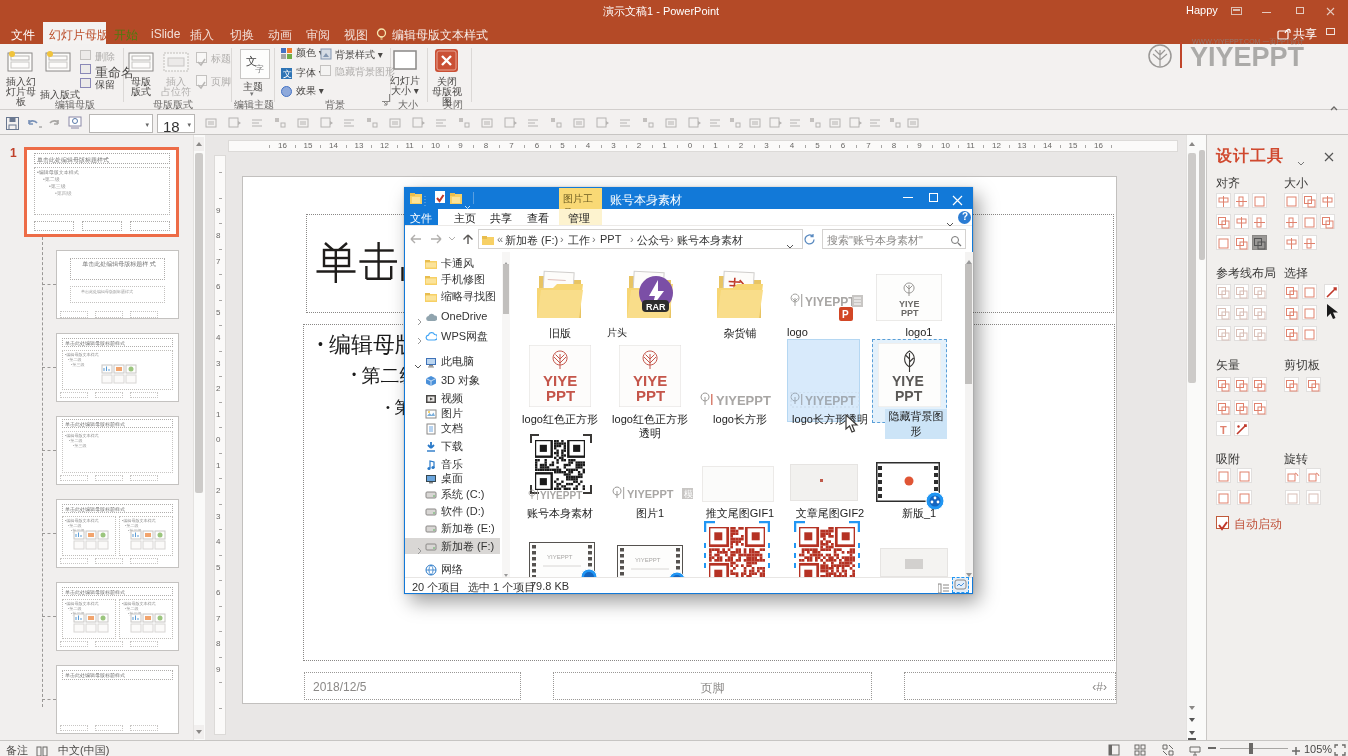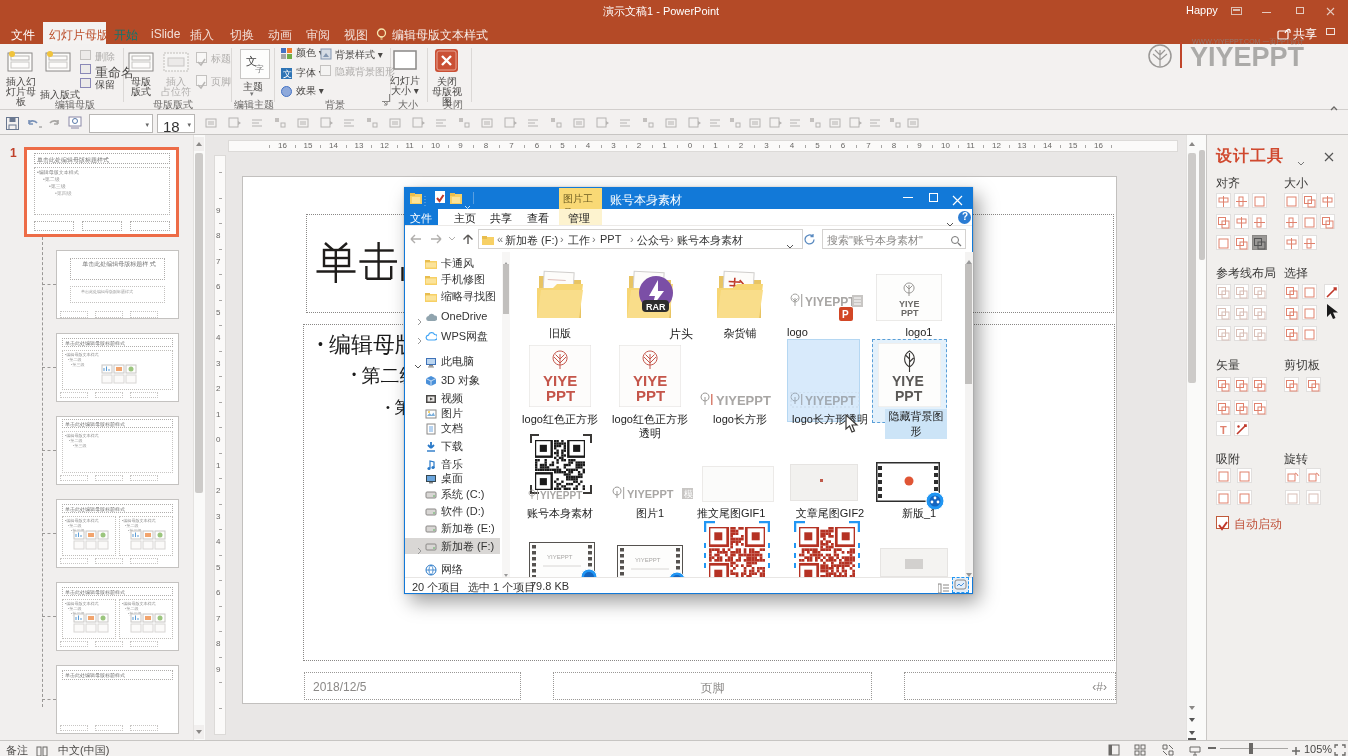--- a/index.html
+++ b/index.html
@@ -12,21 +12,21 @@
 <div class="abs" style="left:1233px;top:9px;width:7px;height:2px;background:#ddbfb2"></div>
 <div class="abs" style="left:1262px;top:12px;width:9px;height:1px;background:#e5cabf"></div>
 <div class="abs" style="left:1296px;top:7px;width:8px;height:7px;border:1px solid #e5cabf"></div>
 <div class="tx" style="left:1326px;top:5px;font-size:12px;color:#f0e2dc"><svg width="9" height="9">
       <path d="M1 1 L8 8 M8 1 L1 8" stroke="#e5cabf" stroke-width="1.1"></path>
     </svg></div>
 <div class="abs" style="left:0;top:22px;width:1348px;height:22px;background:#b44a27"></div>
 <div class="abs" style="left:43px;top:22px;width:63px;height:22px;background:#f4f2f1"></div>
 <div class="tx" style="left:11px;top:27px;font-size:12px;color:#fff">文件</div>
 <div class="tx" style="left:49px;top:27px;font-size:12px;color:#bc4f2c">幻灯片母版</div>
-<div class="tx" style="left:114px;top:27px;font-size:12px;color:#0f766e">开始</div>
+<div class="tx" style="left:114px;top:27px;font-size:12px;color:#4d7c0f">开始</div>
 <div class="tx" style="left:151px;top:27px;font-size:12px;color:#f2dfd8">iSlide</div>
 <div class="tx" style="left:190px;top:27px;font-size:12px;color:#f2dfd8">插入</div>
 <div class="tx" style="left:230px;top:27px;font-size:12px;color:#f2dfd8">切换</div>
 <div class="tx" style="left:268px;top:27px;font-size:12px;color:#f2dfd8">动画</div>
 <div class="tx" style="left:306px;top:27px;font-size:12px;color:#f2dfd8">审阅</div>
 <div class="tx" style="left:344px;top:27px;font-size:12px;color:#f2dfd8">视图</div>
 <div class="abs" style="left:376px;top:27px;width:11px;height:11px"><svg width="11" height="13">
       <circle cx="5.5" cy="5" r="4" fill="none" stroke="#f7e8b0" stroke-width="1.3"></circle>
       <path d="M4 9 h3 M4.5 11 h2" stroke="#f7e8b0" stroke-width="1.2"></path>
     </svg></div>
@@ -1098,21 +1098,21 @@
 <rect x="1" y="1" width="14" height="14" rx="2" fill="#d24726"></rect>
       <text x="4" y="12" font-size="10" fill="#fff" font-weight="bold">P</text>
 </svg>
 <svg class="abs" style="left:366px;top:22px" width="66" height="47">
 <rect x="0" y="0" width="66" height="47" fill="#fdfdfc" stroke="#d8d6d4"></rect>
 <path d="M33 19 a5 5 0 1 1 .1 0 M33 11 v11 M33 15 l-3.5 -3.5 M33 15 l3.5 -3.5" stroke="#8a8886" fill="none" stroke-width=".9"></path>
 <text x="23" y="33" font-size="9" font-weight="bold" fill="#6a6866">YIYE</text>
 <text x="25" y="42" font-size="9" font-weight="bold" fill="#6a6866">PPT</text>
 </svg>
 <div class="abs" style="left:7px;top:74px;width:86px;text-align:center;font-size:11px;color:#222">旧版</div>
-<div class="abs" style="left:97px;top:74px;width:86px;text-align:right;font-size:12px;color:#222">片头</div>
+<div class="abs" style="left:97px;top:74px;width:86px;text-align:left;font-size:10px;color:#222">片头</div>
 <div class="abs" style="left:187px;top:74px;width:86px;text-align:center;font-size:11px;color:#222">杂货铺</div>
 <div class="abs" style="left:277px;top:74px;width:86px;text-align:left;font-size:11px;color:#222">logo</div>
 <div class="abs" style="left:366px;top:74px;width:86px;text-align:center;font-size:11px;color:#222">logo1</div>
 <svg class="abs" style="left:19px;top:93px" width="62" height="62">
 <rect x="0" y="0" width="62" height="62" fill="#fdfcfb" stroke="#e0dedc"></rect>
 <path d="M31 20 a7 7 0 1 1 .1 0 M31 9 v15 M31 14 l-4.5 -4.5 M31 14 l4.5 -4.5 M31 18 l-6 -6 M31 18 l6 -6" stroke="#c4554a" fill="none"></path>
 <text x="14" y="41" font-size="15" font-weight="bold" fill="#c4554a">YIYE</text>
 <text x="17" y="56" font-size="15" font-weight="bold" fill="#c4554a">PPT</text>
 </svg>
 <svg class="abs" style="left:109px;top:93px" width="62" height="62">
@@ -1328,21 +1328,21 @@
 </svg>
 <svg class="abs" style="left:415px;top:239px" width="20" height="20">
 <circle cx="10" cy="10" r="9" fill="#2196f3" stroke="#fff"></circle>
       <circle cx="10" cy="10" r="5.5" fill="#1565c0"></circle>
       <circle cx="10" cy="7" r="1.4" fill="#fff"></circle>
       <circle cx="7" cy="11" r="1.4" fill="#fff"></circle>
       <circle cx="13" cy="11" r="1.4" fill="#fff"></circle>
 </svg>
 <div class="abs" style="left:7px;top:254px;width:86px;text-align:center;font-size:11px;color:#222">账号本身素材</div>
 <div class="abs" style="left:97px;top:254px;width:86px;text-align:center;font-size:11px;color:#222">图片1</div>
-<div class="abs" style="left:187px;top:254px;width:86px;text-align:left;font-size:11px;color:#222">推文尾图GIF1</div>
+<div class="abs" style="left:187px;top:254px;width:86px;text-align:center;font-size:11px;color:#222">推文尾图GIF1</div>
 <div class="abs" style="left:277px;top:254px;width:86px;text-align:center;font-size:11px;color:#222">文章尾图GIF2</div>
 <div class="abs" style="left:366px;top:254px;width:86px;text-align:center;font-size:11px;color:#222">新版_1</div>
 <svg class="abs" style="left:19px;top:290px" width="66" height="36">
 <rect x="0" y="0" width="66" height="36" fill="#fdfdfc" stroke="#55524f" stroke-width="2"></rect>
 <g fill="#55524f">
         <rect x="3" y="3" width="4" height="3.5"></rect>
         <rect x="59" y="3" width="4" height="3.5"></rect>
         <rect x="3" y="9" width="4" height="3.5"></rect>
         <rect x="59" y="9" width="4" height="3.5"></rect>
         <rect x="3" y="15" width="4" height="3.5"></rect>

